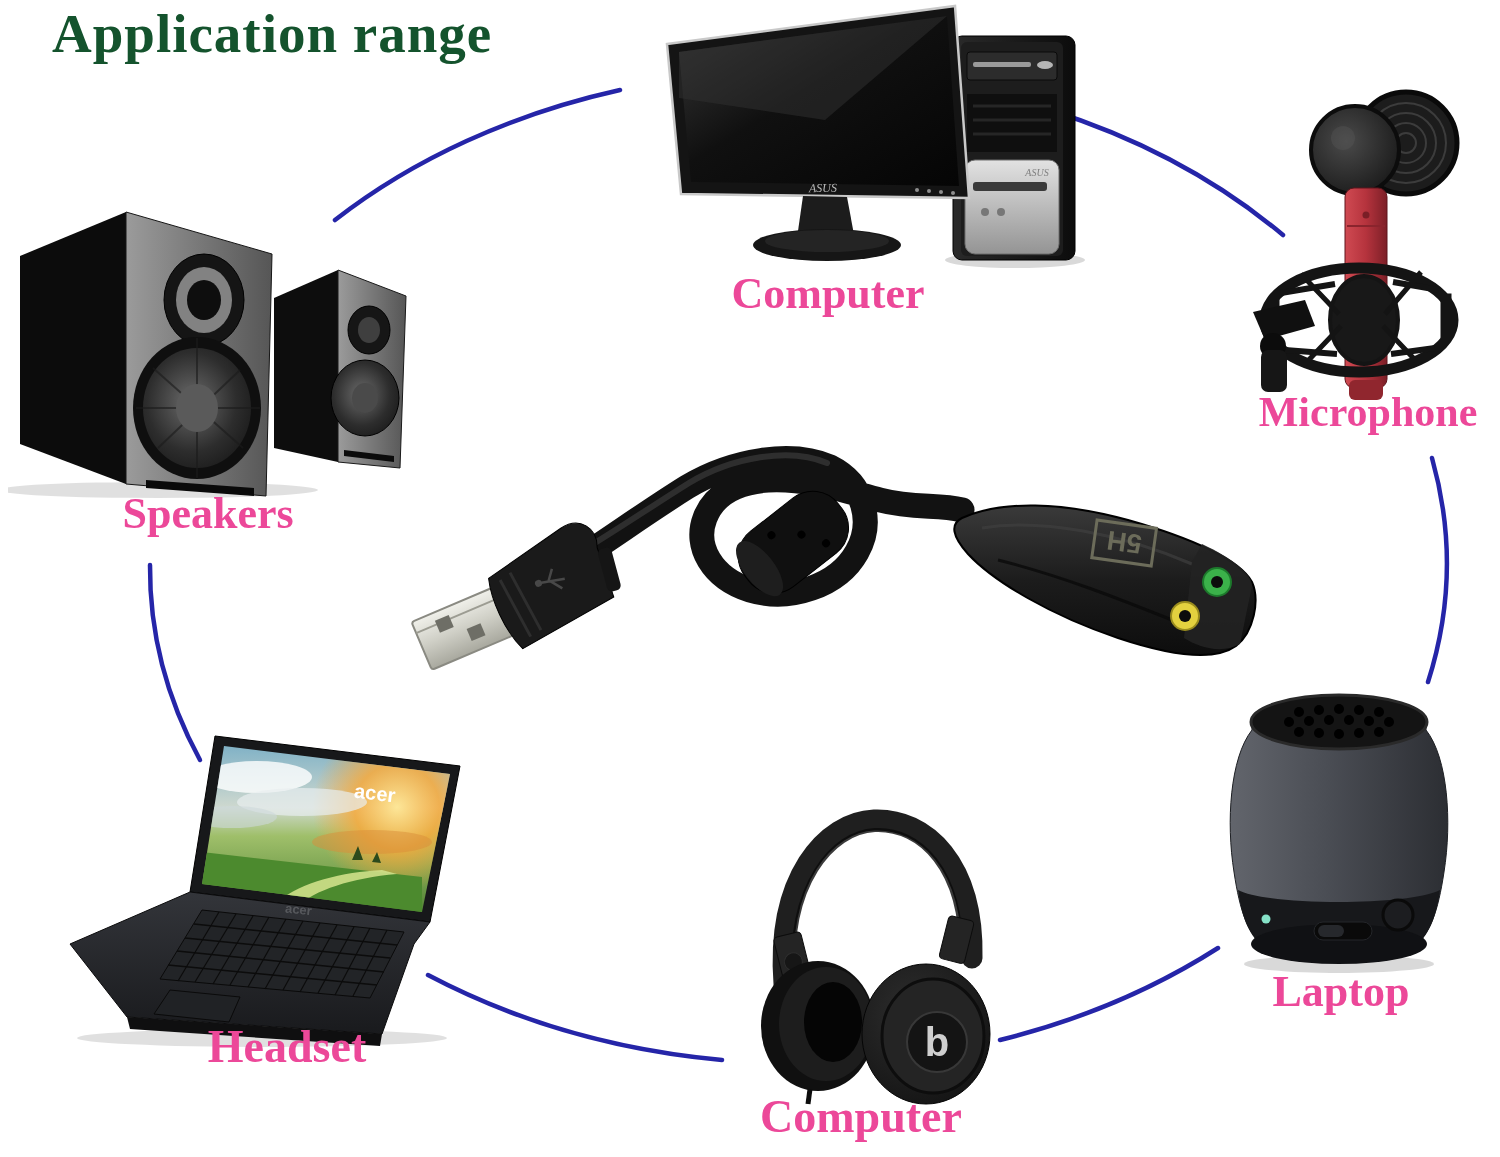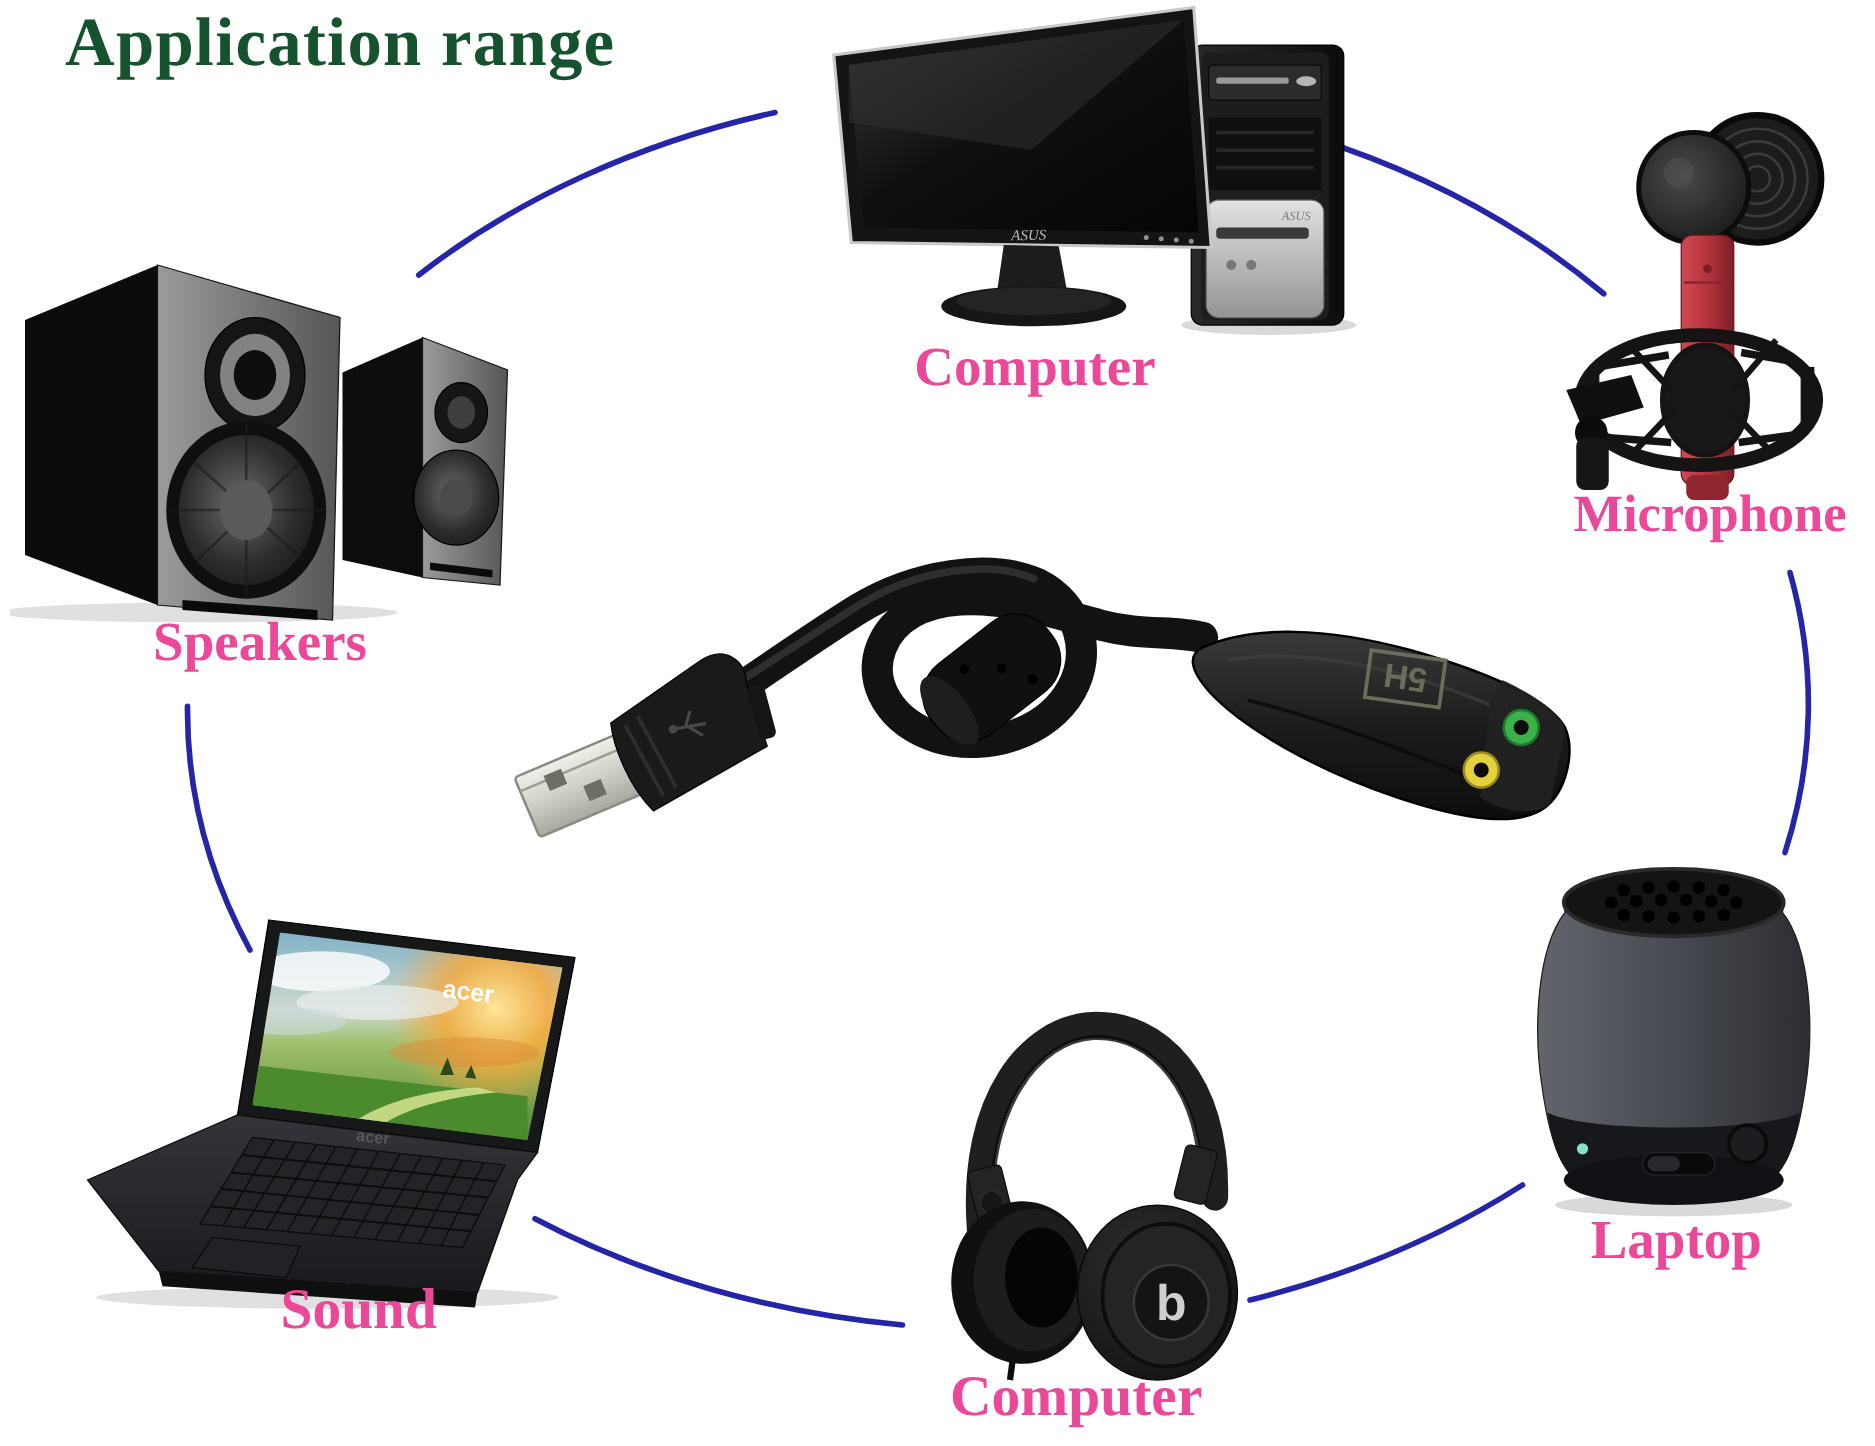--- a/index.html
+++ b/index.html
@@ -376,15 +376,15 @@
 
         <g>
           <polygon points="150,178 352,200 318,266 108,247" fill="#222427" stroke="#0a0a0a"></polygon>
           <path d="M142,192 L345,213 M133,206 L338,226 M125,219 L332,240 M116,233 L325,253" stroke="#0c0c0c" stroke-width="1.5" fill="none"></path>
           <path d="M167,180 L126,249 M184,182 L143,250 M201,184 L161,252 M217,185 L178,253 M234,187 L196,255 M251,189 L213,257 M268,191 L231,258 M285,193 L248,260 M302,195 L266,261 M318,196 L283,263 M335,198 L301,264" stroke="#0c0c0c" stroke-width="1.2" fill="none"></path>
         </g>
         <polygon points="118,258 188,265 177,290 102,282" fill="#202225" stroke="#0a0a0a"></polygon>
       </g>
     </svg>
   </figure>
-  <figcaption class="label lbl-laptop">Sound</figcaption>
+  <figcaption class="label lbl-laptop">Headset</figcaption>
 
 </div>
 
 </body></html>

